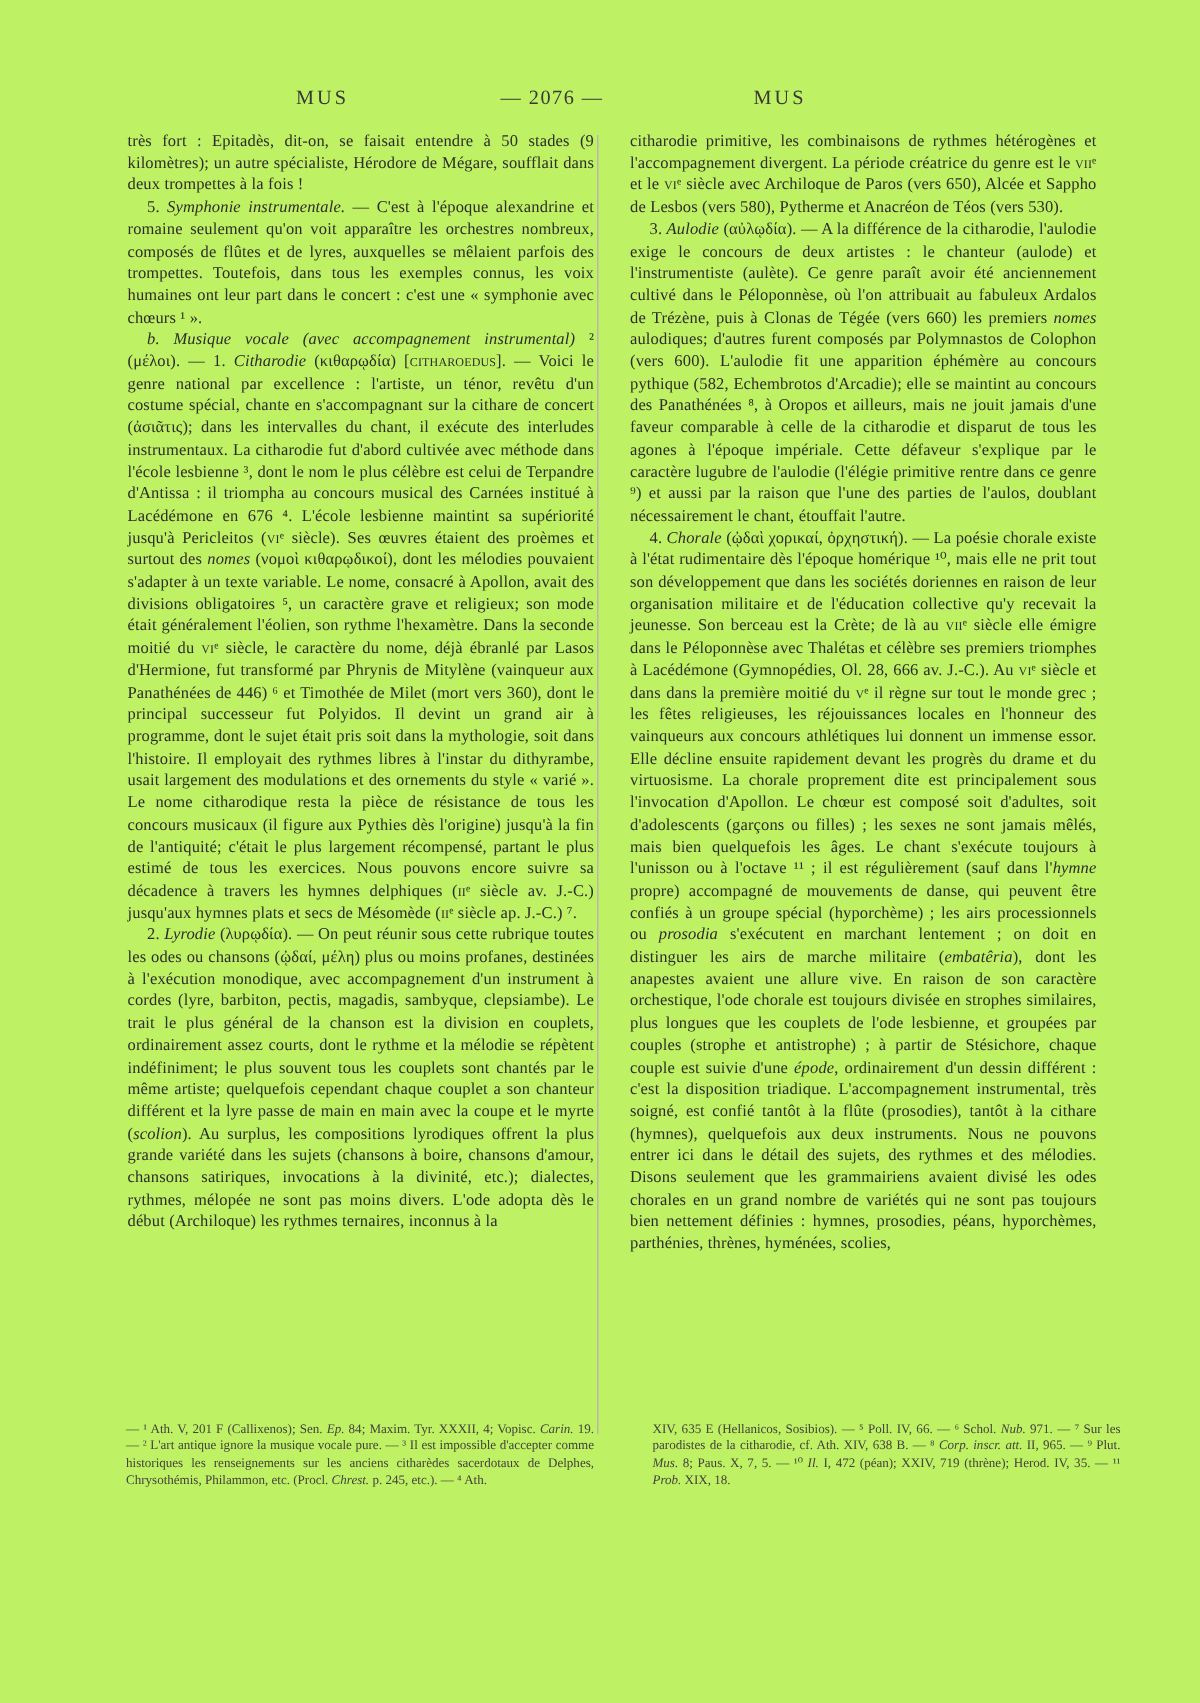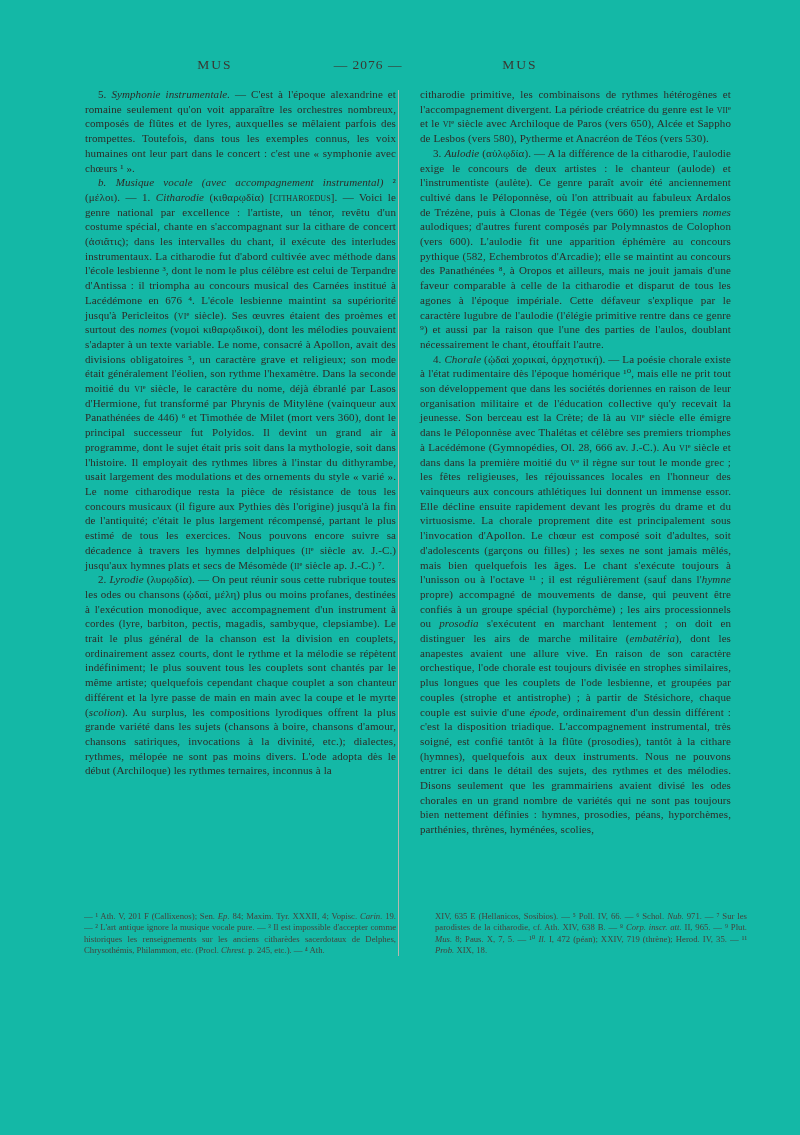--- a/index.html
+++ b/index.html
@@ -1,20 +1,20 @@
 <!DOCTYPE html>
 <html><head>
 <meta charset="utf-8">
 <style>
   html, body { margin: 0; padding: 0; background: #ffffff; }
   .page {
     position: relative;
     width: 800px;
     height: 1135px;
-    background: #14b8a6;
+    background: #bef264;
     font-family: "Liberation Serif", "DejaVu Serif", serif;
     color: #2e2c28;
     overflow: hidden;
   }
   .header span {
     position: absolute;
     top: 57px;
     transform: translateX(-50%);
     font-size: 13.5px;
     color: #3a3832;
@@ -38,21 +38,21 @@
     left: 398px;
     top: 90px;
     width: 1px;
     height: 866px;
     background: #b9b6af;
   }
   .para { margin: 0; text-indent: 0; }
   .para.indent { text-indent: 13px; }
   .footnote {
     position: absolute;
-    top: 911px;
+    top: 947px;
     width: 312px;
     text-align: justify;
     font-size: 8.7px;
     line-height: 11.4px;
     color: #45423c;
   }
   .fn-left  { left: 84px; }
   .fn-right { left: 403px; margin-left: 32px; }
   .i  { font-style: italic; }
   .sc { font-variant: small-caps; }
@@ -61,20 +61,21 @@
 <body>
 
 <div class="page">
   <div class="header">
     <span class="h-left">MUS</span>
     <span class="h-center">— 2076 —</span>
     <span class="h-right">MUS</span>
   </div>
 
   <div class="col col-left">
+      <p class="para"><span>très fort : Epitadès, dit-on, se faisait entendre à 50 stades (9 kilomètres); un autre spécialiste, Hérodore de Mégare, soufflait dans deux trompettes à la fois !</span></p>
       <p class="para indent"><span>5. </span><span class="i">Symphonie instrumentale.</span><span> — C'est à l'époque alexandrine et romaine seulement qu'on voit apparaître les orchestres nombreux, composés de flûtes et de lyres, auxquelles se mêlaient parfois des trompettes. Toutefois, dans tous les exemples connus, les voix humaines ont leur part dans le concert : c'est une « symphonie avec chœurs ¹ ».</span></p>
       <p class="para indent"><span class="i">b. </span><span class="i">Musique vocale (avec accompagnement instrumental)</span><span> ² (μέλοι). — 1. </span><span class="i">Citharodie</span><span> (κιθαρῳδία) [</span><span class="sc">citharoedus</span><span>]. — Voici le genre national par excellence : l'artiste, un ténor, revêtu d'un costume spécial, chante en s'accompagnant sur la cithare de concert (ἀσιᾶτις); dans les intervalles du chant, il exécute des interludes instrumentaux. La citharodie fut d'abord cultivée avec méthode dans l'école lesbienne ³, dont le nom le plus célèbre est celui de Terpandre d'Antissa : il triompha au concours musical des Carnées institué à Lacédémone en 676 ⁴. L'école lesbienne maintint sa supériorité jusqu'à Pericleitos (</span><span class="sc">vi</span><span>ᵉ siècle). Ses œuvres étaient des proèmes et surtout des </span><span class="i">nomes</span><span> (νομοὶ κιθαρῳδικοί), dont les mélodies pouvaient s'adapter à un texte variable. Le nome, consacré à Apollon, avait des divisions obligatoires ⁵, un caractère grave et religieux; son mode était généralement l'éolien, son rythme l'hexamètre. Dans la seconde moitié du </span><span class="sc">vi</span><span>ᵉ siècle, le caractère du nome, déjà ébranlé par Lasos d'Hermione, fut transformé par Phrynis de Mitylène (vainqueur aux Panathénées de 446) ⁶ et Timothée de Milet (mort vers 360), dont le principal successeur fut Polyidos. Il devint un grand air à programme, dont le sujet était pris soit dans la mythologie, soit dans l'histoire. Il employait des rythmes libres à l'instar du dithyrambe, usait largement des modulations et des ornements du style « varié ». Le nome citharodique resta la pièce de résistance de tous les concours musicaux (il figure aux Pythies dès l'origine) jusqu'à la fin de l'antiquité; c'était le plus largement récompensé, partant le plus estimé de tous les exercices. Nous pouvons encore suivre sa décadence à travers les hymnes delphiques (</span><span class="sc">ii</span><span>ᵉ siècle av. J.-C.) jusqu'aux hymnes plats et secs de Mésomède (</span><span class="sc">ii</span><span>ᵉ siècle ap. J.-C.) ⁷.</span></p>
       <p class="para indent"><span>2. </span><span class="i">Lyrodie</span><span> (λυρῳδία). — On peut réunir sous cette rubrique toutes les odes ou chansons (ᾠδαί, μέλη) plus ou moins profanes, destinées à l'exécution monodique, avec accompagnement d'un instrument à cordes (lyre, barbiton, pectis, magadis, sambyque, clepsiambe). Le trait le plus général de la chanson est la division en couplets, ordinairement assez courts, dont le rythme et la mélodie se répètent indéfiniment; le plus souvent tous les couplets sont chantés par le même artiste; quelquefois cependant chaque couplet a son chanteur différent et la lyre passe de main en main avec la coupe et le myrte (</span><span class="i">scolion</span><span>). Au surplus, les compositions lyrodiques offrent la plus grande variété dans les sujets (chansons à boire, chansons d'amour, chansons satiriques, invocations à la divinité, etc.); dialectes, rythmes, mélopée ne sont pas moins divers. L'ode adopta dès le début (Archiloque) les rythmes ternaires, inconnus à la</span></p>
     </div>
   <div class="divider"></div>
   <div class="col col-right">
       <p class="para"><span>citharodie primitive, les combinaisons de rythmes hétérogènes et l'accompagnement divergent. La période créatrice du genre est le </span><span class="sc">vii</span><span>ᵉ et le </span><span class="sc">vi</span><span>ᵉ siècle avec Archiloque de Paros (vers 650), Alcée et Sappho de Lesbos (vers 580), Pytherme et Anacréon de Téos (vers 530).</span></p>
       <p class="para indent"><span>3. </span><span class="i">Aulodie</span><span> (αὐλῳδία). — A la différence de la citharodie, l'aulodie exige le concours de deux artistes : le chanteur (aulode) et l'instrumentiste (aulète). Ce genre paraît avoir été anciennement cultivé dans le Péloponnèse, où l'on attribuait au fabuleux Ardalos de Trézène, puis à Clonas de Tégée (vers 660) les premiers </span><span class="i">nomes</span><span> aulodiques; d'autres furent composés par Polymnastos de Colophon (vers 600). L'aulodie fit une apparition éphémère au concours pythique (582, Echembrotos d'Arcadie); elle se maintint au concours des Panathénées ⁸, à Oropos et ailleurs, mais ne jouit jamais d'une faveur comparable à celle de la citharodie et disparut de tous les agones à l'époque impériale. Cette défaveur s'explique par le caractère lugubre de l'aulodie (l'élégie primitive rentre dans ce genre ⁹) et aussi par la raison que l'une des parties de l'aulos, doublant nécessairement le chant, étouffait l'autre.</span></p>
       <p class="para indent"><span>4. </span><span class="i">Chorale</span><span> (ᾠδαὶ χορικαί, ὀρχηστική). — La poésie chorale existe à l'état rudimentaire dès l'époque homérique ¹⁰, mais elle ne prit tout son développement que dans les sociétés doriennes en raison de leur organisation militaire et de l'éducation collective qu'y recevait la jeunesse. Son berceau est la Crète; de là au </span><span class="sc">vii</span><span>ᵉ siècle elle émigre dans le Péloponnèse avec Thalétas et célèbre ses premiers triomphes à Lacédémone (Gymnopédies, Ol. 28, 666 av. J.-C.). Au </span><span class="sc">vi</span><span>ᵉ siècle et dans dans la première moitié du </span><span class="sc">v</span><span>ᵉ il règne sur tout le monde grec ; les fêtes religieuses, les réjouissances locales en l'honneur des vainqueurs aux concours athlétiques lui donnent un immense essor. Elle décline ensuite rapidement devant les progrès du drame et du virtuosisme. La chorale proprement dite est principalement sous l'invocation d'Apollon. Le chœur est composé soit d'adultes, soit d'adolescents (garçons ou filles) ; les sexes ne sont jamais mêlés, mais bien quelquefois les âges. Le chant s'exécute toujours à l'unisson ou à l'octave ¹¹ ; il est régulièrement (sauf dans l'</span><span class="i">hymne</span><span> propre) accompagné de mouvements de danse, qui peuvent être confiés à un groupe spécial (hyporchème) ; les airs processionnels ou </span><span class="i">prosodia</span><span> s'exécutent en marchant lentement ; on doit en distinguer les airs de marche militaire (</span><span class="i">embatêria</span><span>), dont les anapestes avaient une allure vive. En raison de son caractère orchestique, l'ode chorale est toujours divisée en strophes similaires, plus longues que les couplets de l'ode lesbienne, et groupées par couples (strophe et antistrophe) ; à partir de Stésichore, chaque couple est suivie d'une </span><span class="i">épode</span><span>, ordinairement d'un dessin différent : c'est la disposition triadique. L'accompagnement instrumental, très soigné, est confié tantôt à la flûte (prosodies), tantôt à la cithare (hymnes), quelquefois aux deux instruments. Nous ne pouvons entrer ici dans le détail des sujets, des rythmes et des mélodies. Disons seulement que les grammairiens avaient divisé les odes chorales en un grand nombre de variétés qui ne sont pas toujours bien nettement définies : hymnes, prosodies, péans, hyporchèmes, parthénies, thrènes, hyménées, scolies,</span></p>
     </div>

